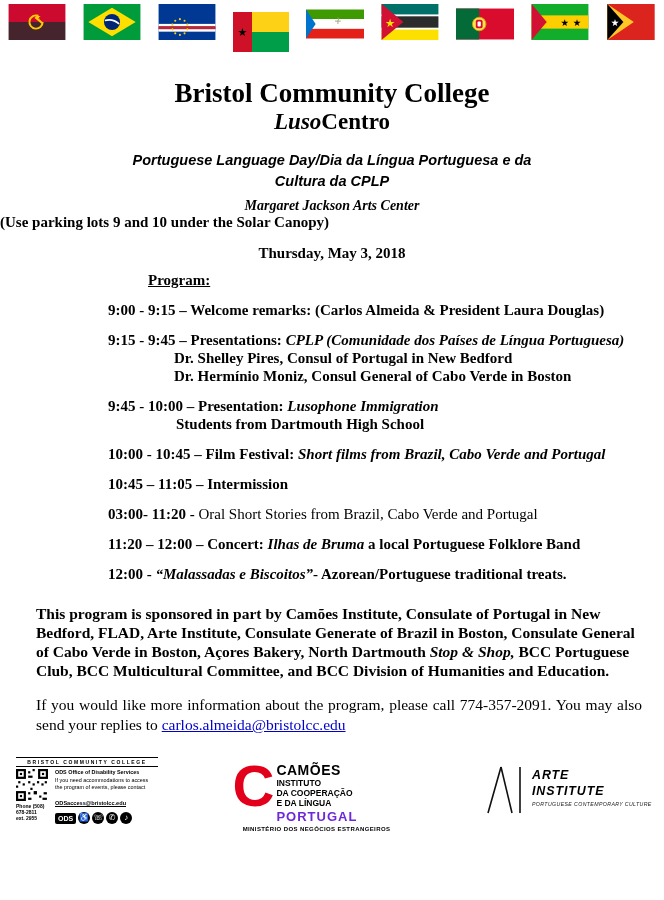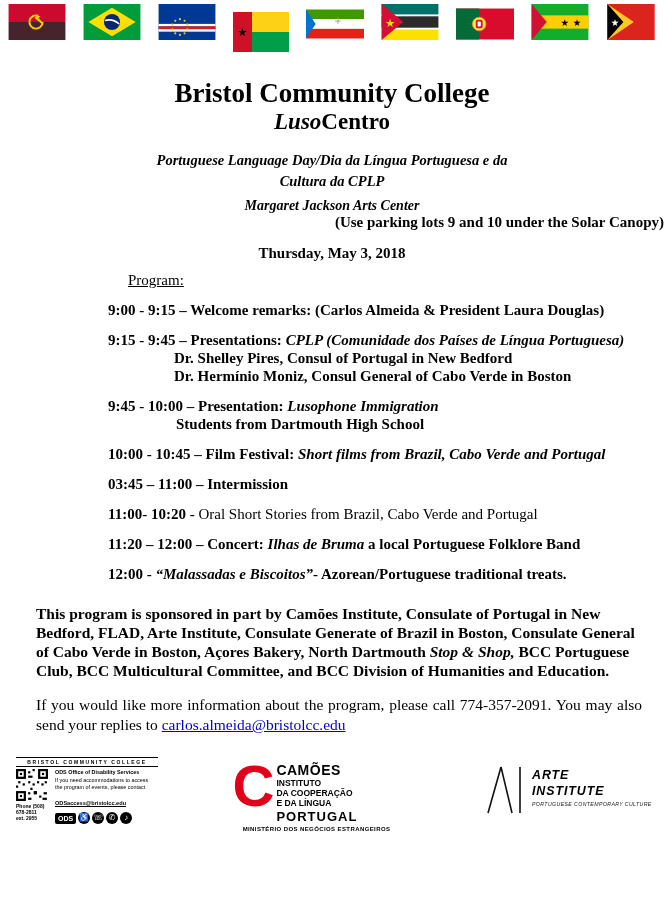--- a/index.html
+++ b/index.html
@@ -11,29 +11,29 @@
   .flag svg{width:100%;height:100%;display:block;}
   .f-gb{width:56px;height:40px;margin-top:8px;}
   .f-eq{height:30px;margin-top:5px;}
   .f-pt{height:32px;margin-top:4px;}
   .f-tl{width:50px;}
 
   
   .title{ text-align:center;font-weight:bold;font-size:27px;margin-top:26px;line-height:1.15;}
   .subtitle{text-align:center;font-weight:bold;font-size:23px;line-height:1.1;}
   .subtitle .it{font-style:italic;}
-  .event-title{font-family:Liberation Serif, serif;font-weight:bold;font-style:italic;
+  .event-title{font-family:Liberation Sans, sans-serif;font-weight:bold;font-style:italic;
     text-align:center;font-size:14.5px;margin-top:16px;line-height:1.45;}
   .venue{text-align:center;font-weight:bold;font-style:italic;font-size:14px;margin-top:6px;}
-  .parking{text-align:right;font-weight:bold;font-size:15px;}
+  .parking{text-align:left;font-weight:bold;font-size:15px;}
   .date{text-align:center;font-weight:bold;font-size:15px;margin-top:14px;}
 
   
   .program{padding-left:108px;padding-right:10px;font-size:15px;}
-  .program-label{font-weight:normal;text-decoration:underline;margin-top:10px;margin-left:20px;}
+  .program-label{font-weight:bold;text-decoration:underline;margin-top:10px;margin-left:40px;}
   .program-line{margin-top:13px;white-space:nowrap;}
   .program-line.tight{margin-top:1px;}
   .ind-1{margin-left:120px;}
   .ind-2{margin-left:66px;}
   .ind-3{margin-left:68px;}
   .seg-b{font-weight:bold;}
   .seg-i{font-style:italic;font-weight:bold;}
 
   
   .sponsor{margin:22px 20px 0 36px;font-size:15.5px;font-weight:bold;line-height:1.22;width:606px;}
@@ -189,22 +189,22 @@
 <div class="program">
   <div class="program-label">Program:</div>
   <div>
       <div class="program-line ind-0"><span class="seg-b">9:00 - 9:15 – Welcome remarks: (Carlos Almeida &amp; President Laura Douglas)</span></div>
       <div class="program-line ind-0"><span class="seg-b">9:15 - 9:45 – Presentations: </span><span class="seg-i">CPLP (Comunidade dos Países de Língua Portuguesa)</span></div>
       <div class="program-line ind-2 tight"><span class="seg-b">Dr. Shelley Pires, Consul of Portugal in New Bedford</span></div>
       <div class="program-line ind-2 tight"><span class="seg-b">Dr. Hermínio Moniz, Consul General of Cabo Verde in Boston</span></div>
       <div class="program-line ind-0"><span class="seg-b">9:45 - 10:00 – Presentation: </span><span class="seg-i">Lusophone Immigration</span></div>
       <div class="program-line ind-3 tight"><span class="seg-b">Students from Dartmouth High School</span></div>
       <div class="program-line ind-0"><span class="seg-b">10:00 - 10:45 – Film Festival: </span><span class="seg-i">Short films from Brazil, Cabo Verde and Portugal</span></div>
-      <div class="program-line ind-0"><span class="seg-b">03:45 – 11:00 – Intermission</span></div>
-      <div class="program-line ind-0"><span class="seg-b">11:00- 10:20 - </span><span>Oral Short Stories from Brazil, Cabo Verde and Portugal</span></div>
+      <div class="program-line ind-0"><span class="seg-b">10:45 – 11:05 – Intermission</span></div>
+      <div class="program-line ind-0"><span class="seg-b">03:00- 11:20 - </span><span>Oral Short Stories from Brazil, Cabo Verde and Portugal</span></div>
       <div class="program-line ind-0"><span class="seg-b">11:20 – 12:00 – Concert: </span><span class="seg-b seg-i">Ilhas de Bruma</span><span class="seg-b"> a local Portuguese Folklore Band</span></div>
       <div class="program-line ind-0"><span class="seg-b">12:00 - </span><span class="seg-b seg-i">“Malassadas e Biscoitos”</span><span class="seg-b">- Azorean/Portuguese traditional treats.</span></div>
     </div>
 </div>
 
 <p class="sponsor"><span class="seg-b">This program is sponsored in part by Camões Institute, Consulate of Portugal in New Bedford, FLAD, Arte Institute, Consulate Generate of Brazil in Boston, Consulate General of Cabo Verde in Boston, Açores Bakery, North Dartmouth </span><span class="seg-b seg-i">Stop &amp; Shop,</span><span class="seg-b"> BCC Portuguese Club, BCC Multicultural Committee, and BCC Division of Humanities and Education.</span></p>
 <p class="info"><span>If you would like more information about the program, please call 774-357-2091. You may also send your replies to </span><a href="#" class="email-link">carlos.almeida@bristolcc.edu</a></p>
 
 <div class="logo-row1">
 
@@ -267,21 +267,21 @@
   </div>
 
   <div class="camoes">
     <div class="camoes-main">
       <div class="camoes-c sans">C</div>
       <div class="camoes-col">
         <div class="camoes-name">CAMÕES</div>
         <div class="camoes-small">INSTITUTO</div>
         <div class="camoes-small">DA COOPERAÇÃO</div>
         <div class="camoes-small">E DA LÍNGUA</div>
-        <div class="camoes-pt" style="color:#000000;">PORTUGAL</div>
+        <div class="camoes-pt" style="color:#6d28d9;">PORTUGAL</div>
       </div>
     </div>
     <div class="camoes-foot">MINISTÉRIO DOS NEGÓCIOS ESTRANGEIROS</div>
   </div>
 
   <div class="arte">
     <svg class="arte-mark" viewBox="0 0 44 52">
       <path d="M6 50 L19 4 M19 4 L30 50" stroke="#111" stroke-width="1.6" fill="none"></path>
       <line x1="38" y1="4" x2="38" y2="50" stroke="#111" stroke-width="1.6"></line>
     </svg>

